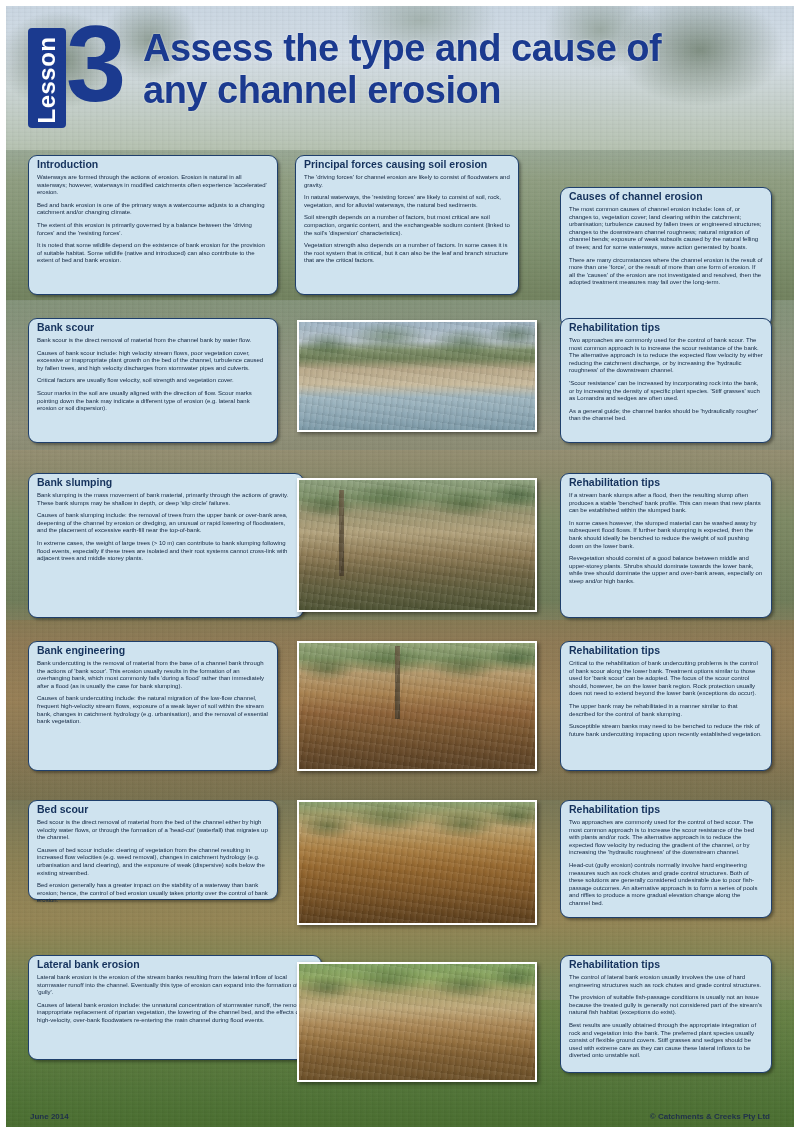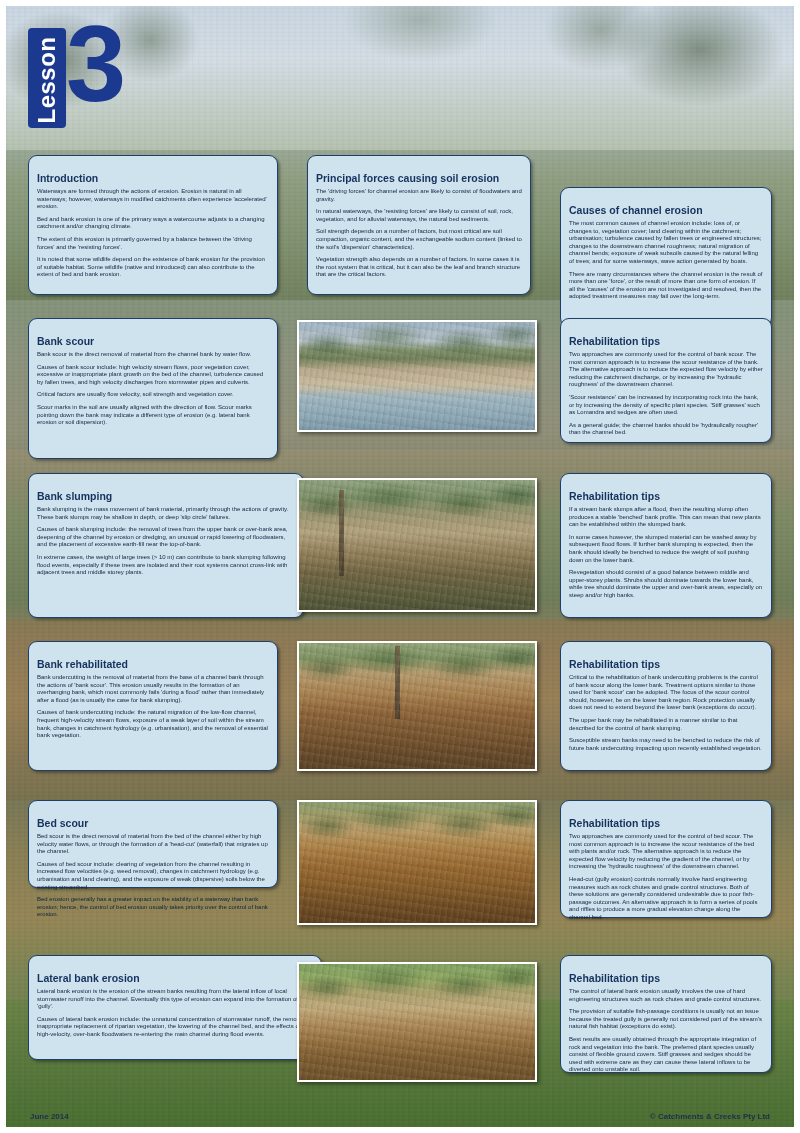--- a/index.html
+++ b/index.html
@@ -117,21 +117,21 @@
     text-shadow: 0 0 2px rgba(255,255,255,.7);
   }
 
   
   .box {
     position: absolute;
     background: #cfe3ef;
     border: 1.5px solid #1f3f6b;
     border-radius: 9px;
     box-shadow: 2px 2px 3px rgba(0,0,0,.35);
-    padding: 16px 8px 6px 8px;
+    padding: 2px 8px 6px 8px;
     z-index: 3;
   }
   .box h3 {
     margin: 0 0 4px 0;
     font-size: 10.5px;
     color: #15325c;
     font-weight: bold;
   }
   .box p {
     margin: 0 0 5px 0;
@@ -216,45 +216,49 @@
   <div class="bg-band bg-soil"></div>
   <div class="bg-band bg-grass"></div>
   <div class="bg-noise"></div>
 </div>
 
 <div class="header">
   <div class="lesson-tag">
     <span>Lesson</span>
   </div>
   <div class="lesson-number">3</div>
+  <div class="title-wrap">
+    <div class="title-line">Assess the type and cause of</div>
+    <div class="title-line">any channel erosion</div>
+  </div>
 </div>
 
 <div class="box" style="left:28px; top:155px; width:250px; height:140px;">
   <h3>Introduction</h3>
   <p>Waterways are formed through the actions of erosion. Erosion is natural in all waterways; however, waterways in modified catchments often experience 'accelerated' erosion.</p>
   <p>Bed and bank erosion is one of the primary ways a watercourse adjusts to a changing catchment and/or changing climate.</p>
   <p>The extent of this erosion is primarily governed by a balance between the 'driving forces' and the 'resisting forces'.</p>
   <p>It is noted that some wildlife depend on the existence of bank erosion for the provision of suitable habitat. Some wildlife (native and introduced) can also contribute to the extent of bed and bank erosion.</p>
 </div>
 
-<div class="box" style="left:307px; top:155px; width:224px; height:140px;">
+<div class="box" style="left:295px; top:155px; width:224px; height:140px;">
   <h3>Principal forces causing soil erosion</h3>
   <p>The 'driving forces' for channel erosion are likely to consist of floodwaters and gravity.</p>
   <p>In natural waterways, the 'resisting forces' are likely to consist of soil, rock, vegetation, and for alluvial waterways, the natural bed sediments.</p>
   <p>Soil strength depends on a number of factors, but most critical are soil compaction, organic content, and the exchangeable sodium content (linked to the soil's 'dispersion' characteristics).</p>
   <p>Vegetation strength also depends on a number of factors. In some cases it is the root system that is critical, but it can also be the leaf and branch structure that are the critical factors.</p>
 </div>
 
 <div class="box" style="left:560px; top:155px; width:212px; height:140px;margin-top:32px;">
   <h3>Causes of channel erosion</h3>
   <p>The most common causes of channel erosion include: loss of, or changes to, vegetation cover; land clearing within the catchment; urbanisation; turbulence caused by fallen trees or engineered structures; changes to the downstream channel roughness; natural migration of channel bends; exposure of weak subsoils caused by the natural felling of trees; and for some waterways, wave action generated by boats.</p>
   <p>There are many circumstances where the channel erosion is the result of more than one 'force', or the result of more than one form of erosion. If all the 'causes' of the erosion are not investigated and resolved, then the adopted treatment measures may fail over the long-term.</p>
 </div>
 
-<div class="box" style="left:28px; top:318px; width:250px; height:141px;">
+<div class="box" style="left:28px; top:318px; width:250px; height:125px;">
   <h3>Bank scour</h3>
   <p>Bank scour is the direct removal of material from the channel bank by water flow.</p>
   <p>Causes of bank scour include: high velocity stream flows, poor vegetation cover, excessive or inappropriate plant growth on the bed of the channel, turbulence caused by fallen trees, and high velocity discharges from stormwater pipes and culverts.</p>
   <p>Critical factors are usually flow velocity, soil strength and vegetation cover.</p>
   <p>Scour marks in the soil are usually aligned with the direction of flow. Scour marks pointing down the bank may indicate a different type of erosion (e.g. lateral bank erosion or soil dispersion).</p>
 </div>
 
 <div class="photo photo1" style="left:297px; top:320px; width:240px; height:112px;">
   <div class="ph-inner"></div>
   <div class="ph-veg"></div>
@@ -283,40 +287,40 @@
 </div>
 
 <div class="box" style="left:560px; top:473px; width:212px; height:145px;">
   <h3>Rehabilitation tips</h3>
   <p>If a stream bank slumps after a flood, then the resulting slump often produces a stable 'benched' bank profile. This can mean that new plants can be established within the slumped bank.</p>
   <p>In some cases however, the slumped material can be washed away by subsequent flood flows. If further bank slumping is expected, then the bank should ideally be benched to reduce the weight of soil pushing down on the lower bank.</p>
   <p>Revegetation should consist of a good balance between middle and upper-storey plants. Shrubs should dominate towards the lower bank, while tree should dominate the upper and over-bank areas, especially on steep and/or high banks.</p>
 </div>
 
 <div class="box" style="left:28px; top:641px; width:250px; height:130px;">
-  <h3>Bank rehabilitated</h3>
+  <h3>Bank engineering</h3>
   <p>Bank undercutting is the removal of material from the base of a channel bank through the actions of 'bank scour'. This erosion usually results in the formation of an overhanging bank, which most commonly fails 'during a flood' rather than immediately after a flood (as is usually the case for bank slumping).</p>
   <p>Causes of bank undercutting include: the natural migration of the low-flow channel, frequent high-velocity stream flows, exposure of a weak layer of soil within the stream bank, changes in catchment hydrology (e.g. urbanisation), and the removal of essential bank vegetation.</p>
 </div>
 
 <div class="photo photo3" style="left:297px; top:641px; width:240px; height:130px;">
   <div class="ph-inner"></div>
   <div class="ph-veg"></div>
   <div class="ph-trunk" style="left:96px; top:2%; bottom:40%;"></div>
   <div class="ph-tex"></div>
 </div>
 
 <div class="box" style="left:560px; top:641px; width:212px; height:130px;">
   <h3>Rehabilitation tips</h3>
   <p>Critical to the rehabilitation of bank undercutting problems is the control of bank scour along the lower bank. Treatment options similar to those used for 'bank scour' can be adopted. The focus of the scour control should, however, be on the lower bank region. Rock protection usually does not need to extend beyond the lower bank (exceptions do occur).</p>
   <p>The upper bank may be rehabilitated in a manner similar to that described for the control of bank slumping.</p>
   <p>Susceptible stream banks may need to be benched to reduce the risk of future bank undercutting impacting upon recently established vegetation.</p>
 </div>
 
-<div class="box" style="left:28px; top:800px; width:250px; height:88px;">
+<div class="box" style="left:28px; top:800px; width:250px; height:100px;">
   <h3>Bed scour</h3>
   <p>Bed scour is the direct removal of material from the bed of the channel either by high velocity water flows, or through the formation of a 'head-cut' (waterfall) that migrates up the channel.</p>
   <p>Causes of bed scour include: clearing of vegetation from the channel resulting in increased flow velocities (e.g. weed removal), changes in catchment hydrology (e.g. urbanisation and land clearing), and the exposure of weak (dispersive) soils below the existing streambed.</p>
   <p>Bed erosion generally has a greater impact on the stability of a waterway than bank erosion; hence, the control of bed erosion usually takes priority over the control of bank erosion.</p>
 </div>
 
 <div class="photo photo4" style="left:297px; top:800px; width:240px; height:125px;">
   <div class="ph-inner"></div>
   <div class="ph-veg"></div>
   <div class="ph-tex"></div>

